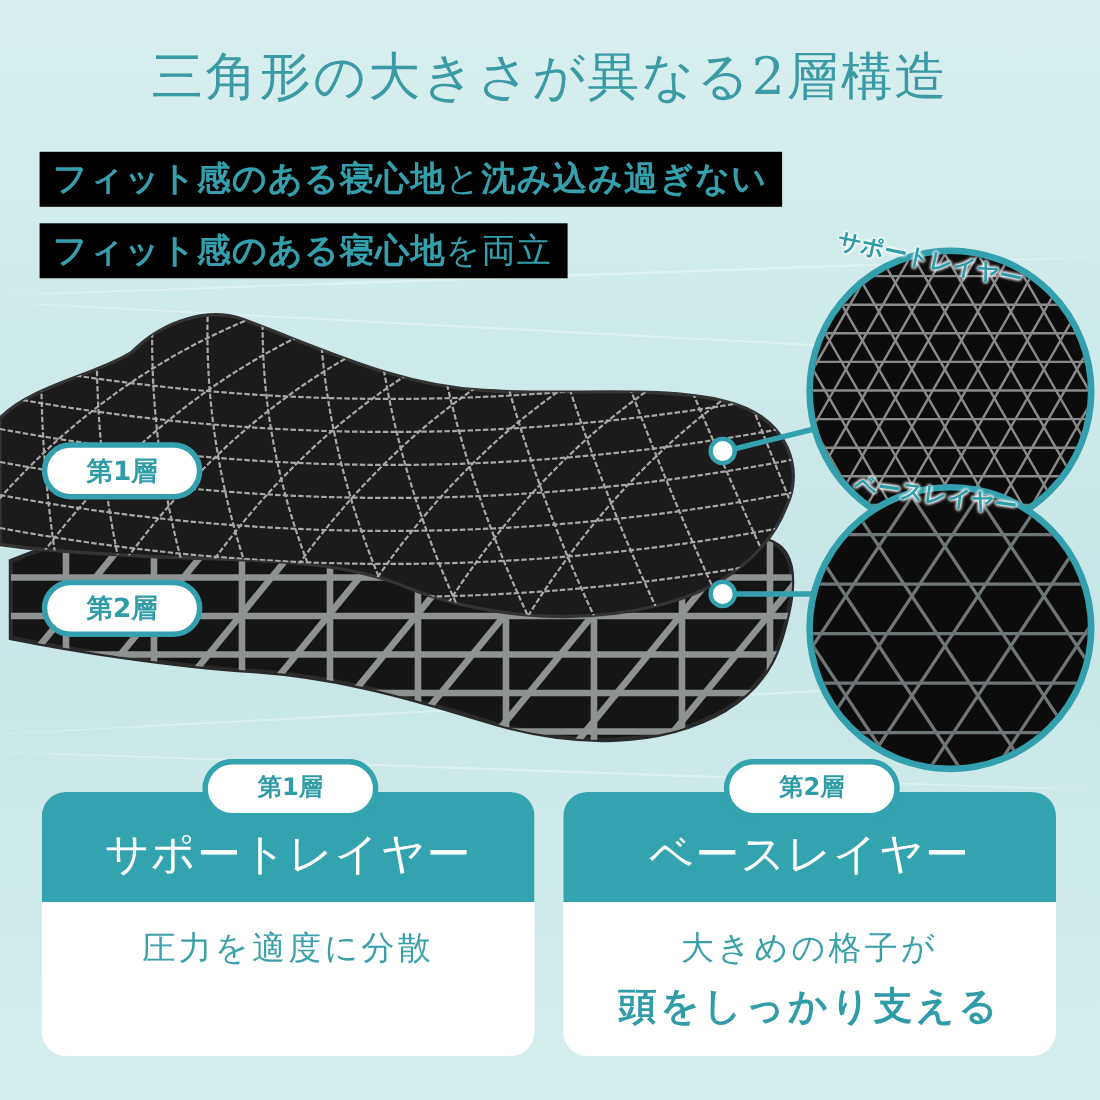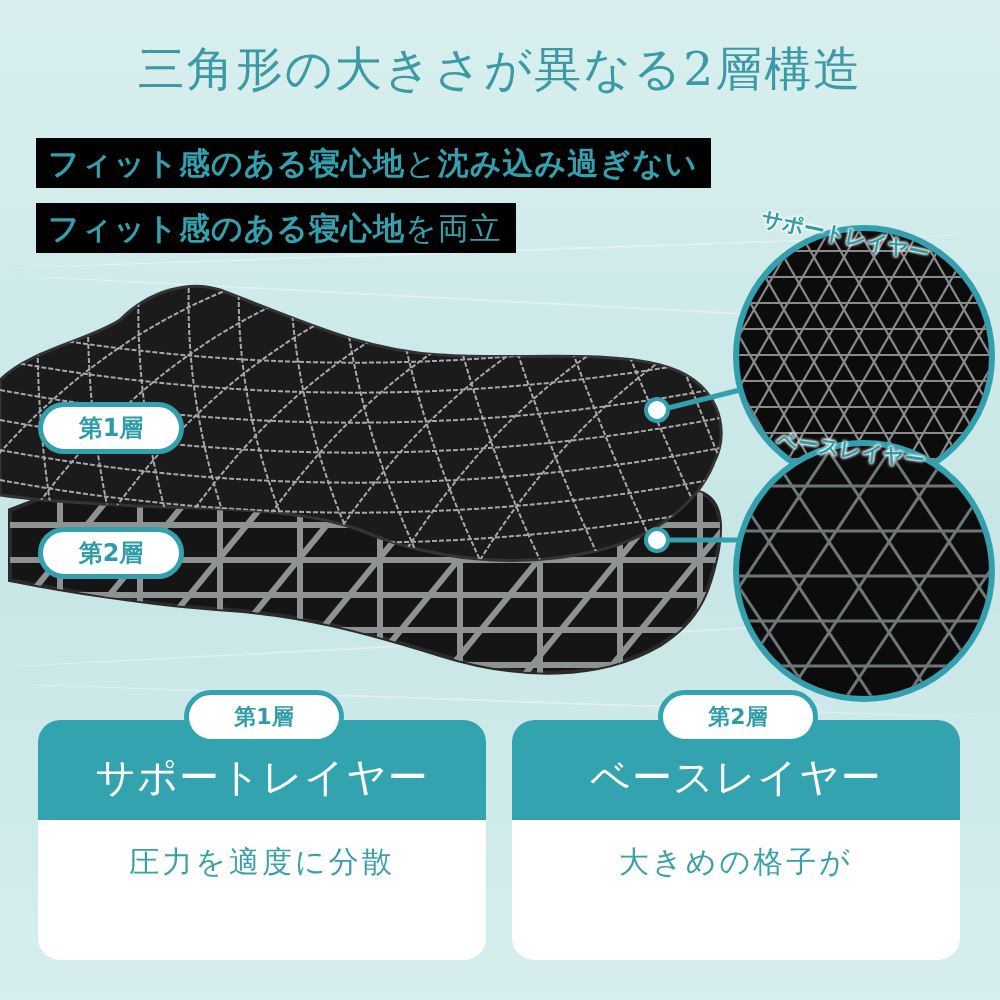--- a/index.html
+++ b/index.html
@@ -229,14 +229,15 @@
 
 <div class="card" style="left:38px;">
   <div class="head">サポートレイヤー</div>
   <div class="line1">圧力を適度に分散</div>
 </div>
 <div class="card-tag" style="left:184px;">第1層</div>
 
 <div class="card" style="left:512px;">
   <div class="head">ベースレイヤー</div>
   <div class="line1">大きめの格子が</div>
+  <div class="line2">頭をしっかり支える</div>
 </div>
 <div class="card-tag" style="left:658px;">第2層</div>
 
 </body></html>

